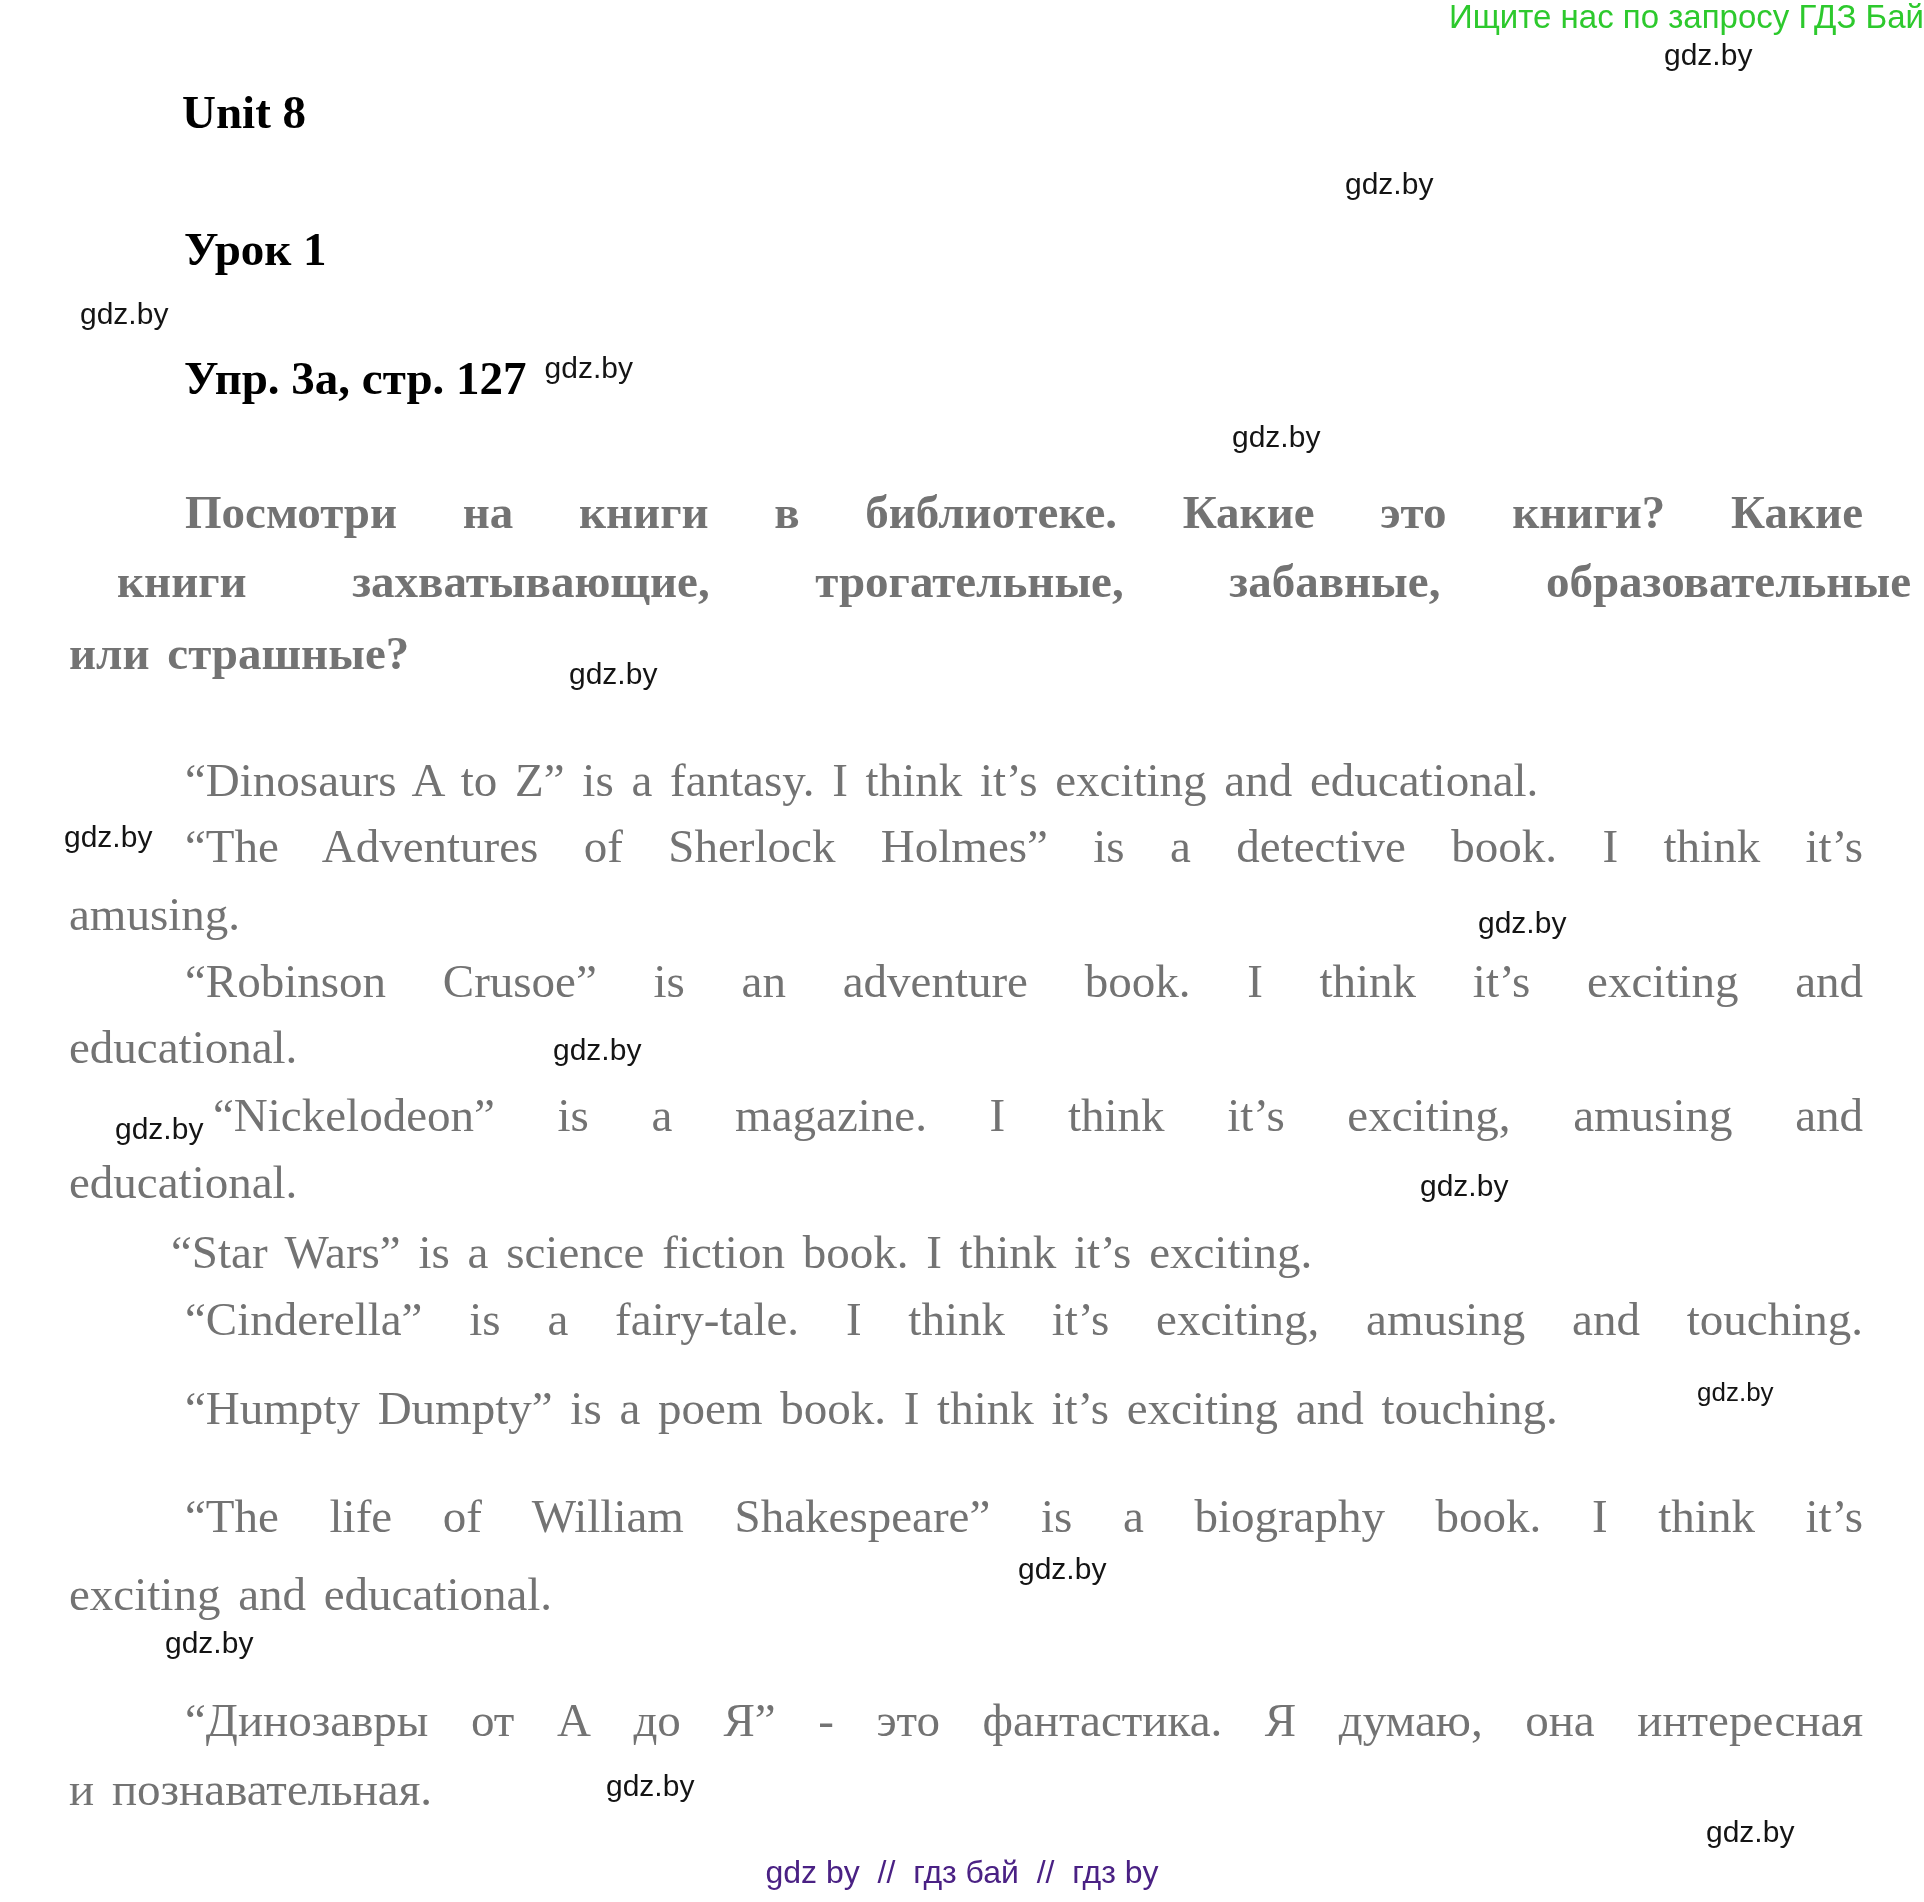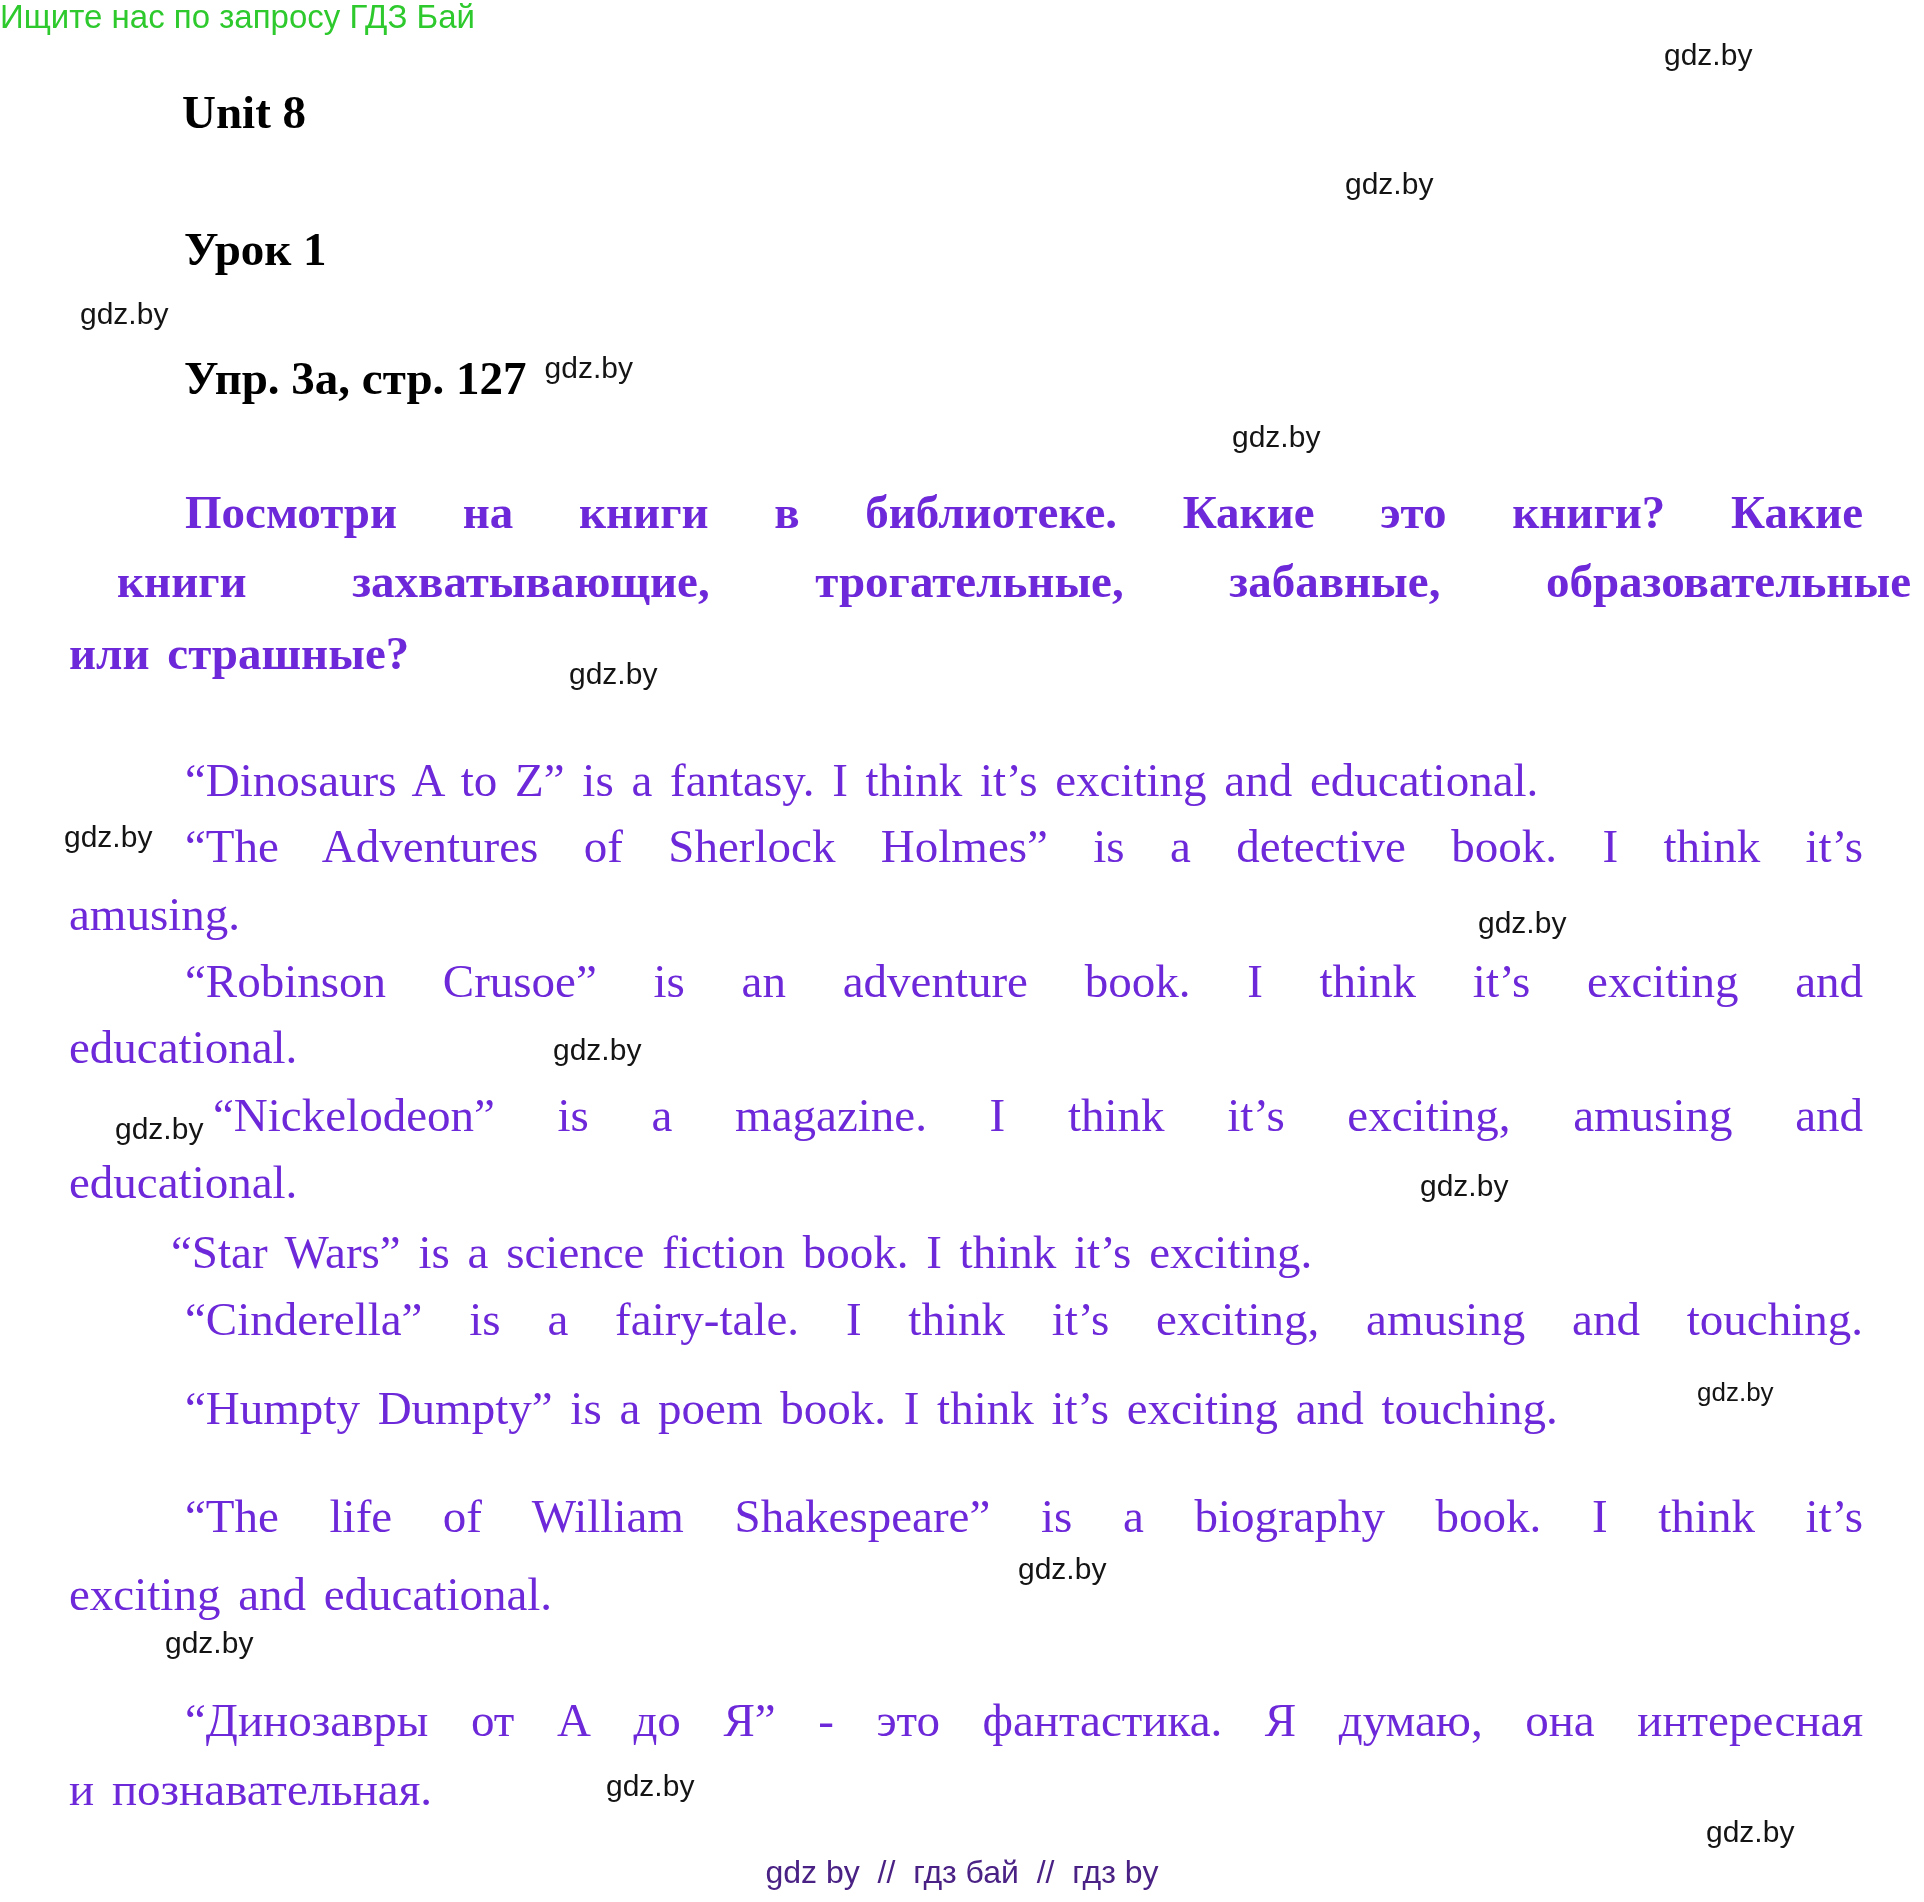--- a/index.html
+++ b/index.html
@@ -6,21 +6,21 @@
   .page {
     position: relative;
     width: 1924px;
     height: 1902px;
     background: #ffffff;
     overflow: hidden;
   }
   .promo {
     position: absolute;
     top: 0px; left: 0; right: 0;
-    text-align: left;
+    text-align: right;
     font-family: "Liberation Sans", sans-serif;
     font-size: 33px;
     line-height: 34px;
     color: #2dc92d;
     white-space: nowrap;
   }
   .wm {
     position: absolute;
     font-family: "Liberation Sans", sans-serif;
     font-size: 30px;
@@ -45,21 +45,21 @@
     position: relative;
     top: -16px;
     margin-left: 18px;
     color: #141414;
   }
   .line {
     position: absolute;
     font-family: "Liberation Serif", serif;
     font-size: 47px;
     line-height: 56px;
-    color: #6d28d9;
+    color: #737373;
     white-space: nowrap;
     word-spacing: 6px;
   }
   .line.bold { font-weight: bold; }
   .line.j {
     white-space: normal;
     text-align: justify;
     text-align-last: justify;
     word-spacing: normal;
   }

